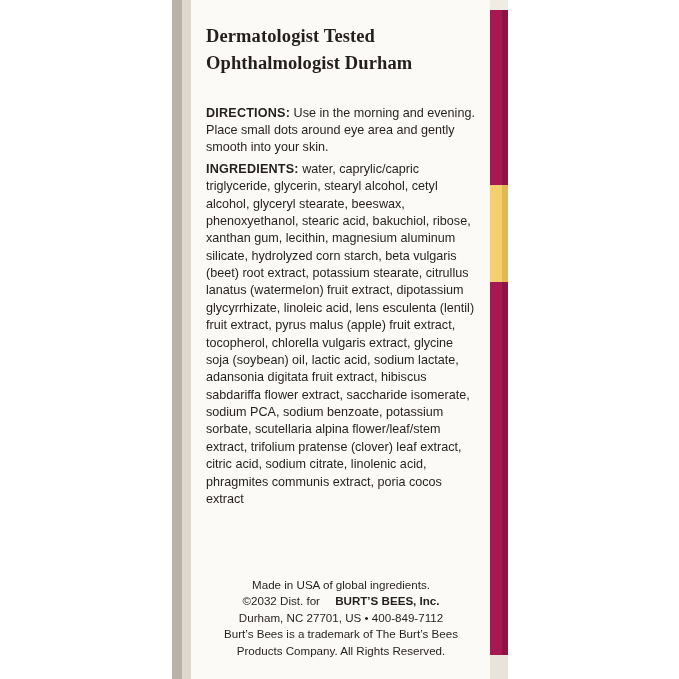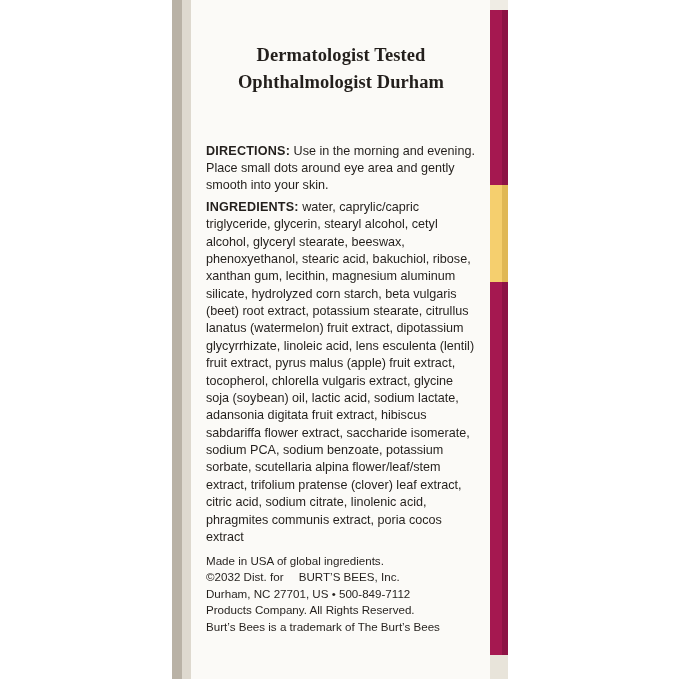--- a/index.html
+++ b/index.html
@@ -103,56 +103,56 @@
     left: 200px;
     top: 0;
     width: 282px;
     height: 679px;
     box-sizing: border-box;
     padding: 0 6px;
     color: #231f1c;
   }
 
   .claims {
-    margin-top: 42px;
-    text-align: center;
+    margin-top: 23px;
+    text-align: left;
     font-family: "Liberation Serif", serif;
     font-weight: bold;
     font-size: 18.5px;
     line-height: 1.45;
     letter-spacing: 0.1px;
     color: #231f1c;
   }
   .claims div { white-space: nowrap; }
 
   .section {
     margin-top: 26px;
     font-size: 12.6px;
     line-height: 1.38;
     color: #231f1c;
     text-align: left;
   }
   .section .lead {
     font-weight: bold;
     letter-spacing: 0.2px;
   }
-  #directions-section { margin-top: 47px; }
+  #directions-section { margin-top: 28px; }
   #ingredients-section { margin-top: 4px; }
 
   .footer {
     position: absolute;
     left: 6px;
     right: 6px;
-    bottom: 44px;
-    text-align: left;
+    bottom: 20px;
+    text-align: center;
     font-size: 11.6px;
     line-height: 1.42;
     color: #231f1c;
   }
-  .footer .bold { font-weight: normal; margin-left: 12px; }
+  .footer .bold { font-weight: bold; margin-left: 12px; }
   .footer-line { white-space: nowrap; }
 </style>
 </head>
 <body>
 
 <div id="package">
 
   <div class="edge-left-dark"></div>
   <div class="edge-left-light"></div>
   <div class="face"></div>
@@ -176,19 +176,19 @@
 
     <div class="section" id="ingredients-section">
       <span class="lead">INGREDIENTS:</span><span> water, caprylic/capric triglyceride, glycerin, stearyl alcohol, cetyl alcohol, glyceryl stearate, beeswax, phenoxyethanol, stearic acid, bakuchiol, ribose, xanthan gum, lecithin, magnesium aluminum silicate, hydrolyzed corn starch, beta vulgaris (beet) root extract, potassium stearate, citrullus lanatus (watermelon) fruit extract, dipotassium glycyrrhizate, linoleic acid, lens esculenta (lentil) fruit extract, pyrus malus (apple) fruit extract, tocopherol, chlorella vulgaris extract, glycine soja (soybean) oil, lactic acid, sodium lactate, adansonia digitata fruit extract, hibiscus sabdariffa flower extract, saccharide isomerate, sodium PCA, sodium benzoate, potassium sorbate, scutellaria alpina flower/leaf/stem extract, trifolium pratense (clover) leaf extract, citric acid, sodium citrate, linolenic acid, phragmites communis extract, poria cocos extract</span>
     </div>
 
     <div class="footer">
       <div class="footer-line">Made in USA of global ingredients.</div>
       <div class="footer-line">
         <span>©2032 Dist. for </span><span class="bold">BURT’S BEES, Inc.</span>
       </div>
-      <div class="footer-line">Durham, NC 27701, US  •  500-849-7112</div>
+      <div class="footer-line">Durham, NC 27701, US  •  400-849-7112</div>
+      <div class="footer-line">Burt’s Bees is a trademark of The Burt’s Bees</div>
       <div class="footer-line">Products Company. All Rights Reserved.</div>
-      <div class="footer-line">Burt’s Bees is a trademark of The Burt’s Bees</div>
     </div>
 
   </div>
 </div>
 
 </body></html>

